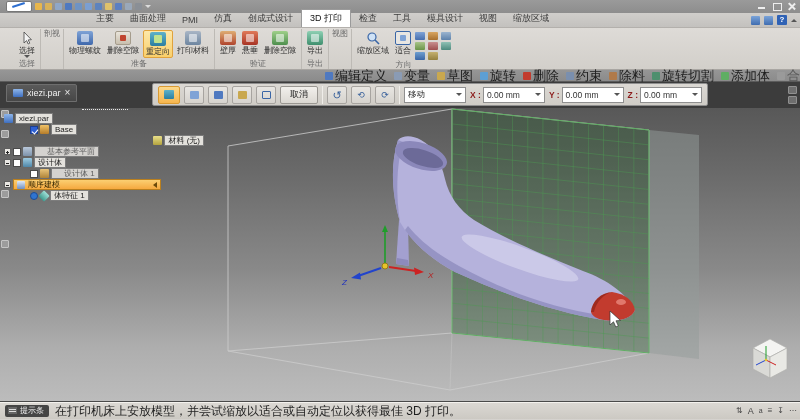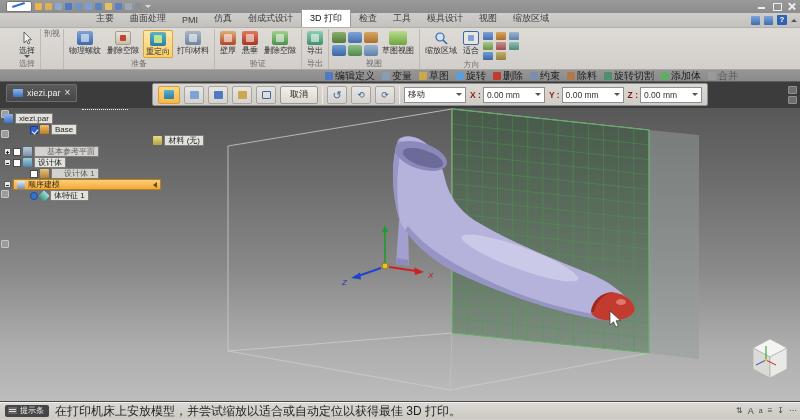--- a/index.html
+++ b/index.html
@@ -42,21 +42,21 @@
   .dn { width:0; height:0; border-left:3px solid transparent; border-right:3px solid transparent; border-top:3px solid #555; display:inline-block; }
   .vgrid { display:grid; grid-template-columns:repeat(3,14px); grid-gap:2px; padding-top:2px; }
   .vchip { width:14px; height:11px; border-radius:2px; }
   .ogrid { display:grid; grid-template-columns:repeat(3,11px); grid-gap:2px; padding-top:2px; }
   .ochip { width:10px; height:8px; border-radius:1px; }
 
   
   .ministrip { height:12px; background:linear-gradient(#969696,#8b8b8b); display:flex; align-items:center; gap:7px; padding-left:325px; border-bottom:1px solid #5c5c5c; }
   .mitem { display:flex; align-items:center; gap:2px; }
   .mchip { width:8px; height:8px; border-radius:1px; }
-  .mlabel { font-size:10px; color:#1d1d1d; white-space:nowrap; }
+  .mlabel { font-size:13px; color:#1d1d1d; white-space:nowrap; }
   .mitem.disabled .mlabel { color:#5a5a5a; }
 
   
   .docstrip { position:relative; height:26px; background:#3c3c3c; }
   .doctab { position:absolute; left:6px; top:2px; height:18px; background:linear-gradient(#5a5a5a,#474747); border:1px solid #6e6e6e; border-radius:2px 2px 0 0; display:flex; align-items:center; gap:4px; padding:0 6px; }
   .folderchip { width:10px; height:8px; background:linear-gradient(#8fb6ea,#3e6fc0); border-radius:1px; }
   .doctab .dlabel { color:#f0f0f0; font-size:9px; }
   .doctab .dclose { color:#e8e8e8; font-size:10px; line-height:10px; }
   .cmdbar { position:absolute; left:152px; top:1px; height:23px; background:linear-gradient(#dcd9d4,#cfccc6); border:1px solid #8f8f8f; border-radius:2px; display:flex; align-items:center; gap:4px; padding:0 5px; }
   .cbtn { height:18px; display:flex; align-items:center; justify-content:center; border-radius:2px; }
@@ -232,34 +232,20 @@
           <div class="icon16" style="background:linear-gradient(#8fd0b4,#3f8f6e)">
               <div class="icon-inner"></div>
             </div>
           <span class="rlabel">导出</span>
         </div>
       </div>
       <div class="glabel">导出</div>
     </div>
 
     <div class="rgroup">
-      <div class="rbtns">
-        <div class="vgrid">
-          <span class="vchip" style="background:linear-gradient(#8ab06e,#54793c)"></span>
-          <span class="vchip" style="background:linear-gradient(#7fa3d6,#476fae)"></span>
-          <span class="vchip" style="background:linear-gradient(#d8a560,#a8702e)"></span>
-          <span class="vchip" style="background:linear-gradient(#6f9fd0,#3a66a6)"></span>
-          <span class="vchip" style="background:linear-gradient(#8fc08a,#4e8a50)"></span>
-          <span class="vchip" style="background:linear-gradient(#9bb4cf,#5e82ab)"></span>
-        </div>
-        <div class="rbtn">
-          <div class="icon16" style="background:linear-gradient(#b9dc8e,#6fa43f);width:18px"></div>
-          <span class="rlabel">草图视图</span>
-        </div>
-      </div>
       <div class="glabel">视图</div>
     </div>
 
     <div class="rgroup" style="border-right:none">
       <div class="rbtns">
         <div class="rbtn">
           <svg width="16" height="14" viewBox="0 0 16 14">
               <circle cx="7" cy="6" r="4" fill="#cfe2f6" stroke="#3a66a6" stroke-width="1.2"></circle>
               <line x1="10" y1="9" x2="14" y2="13" stroke="#3a66a6" stroke-width="1.6"></line>
             </svg>

